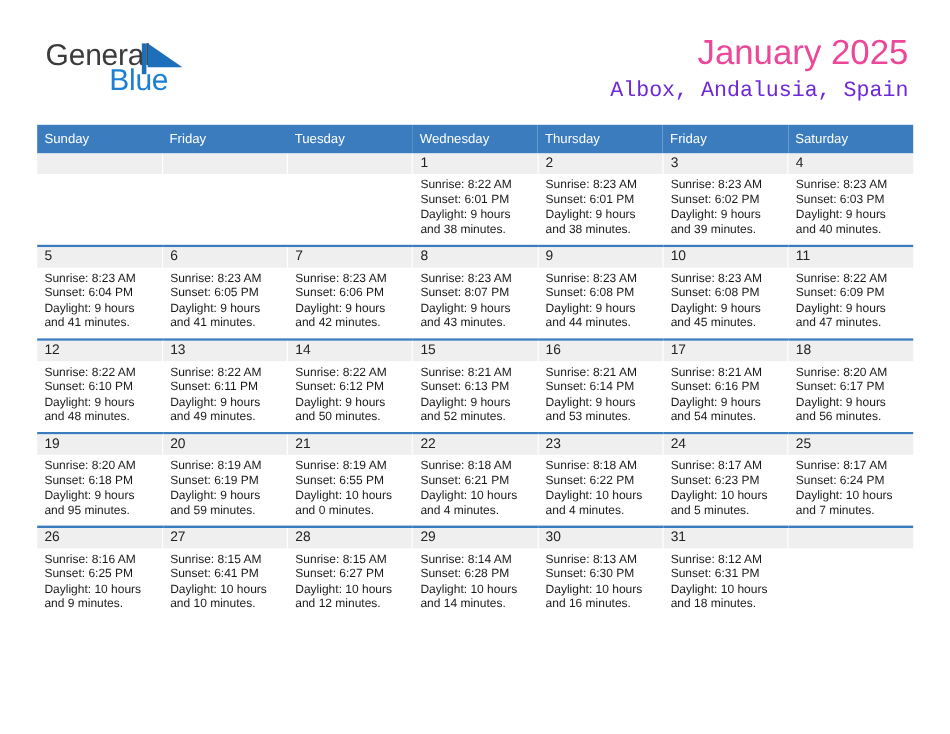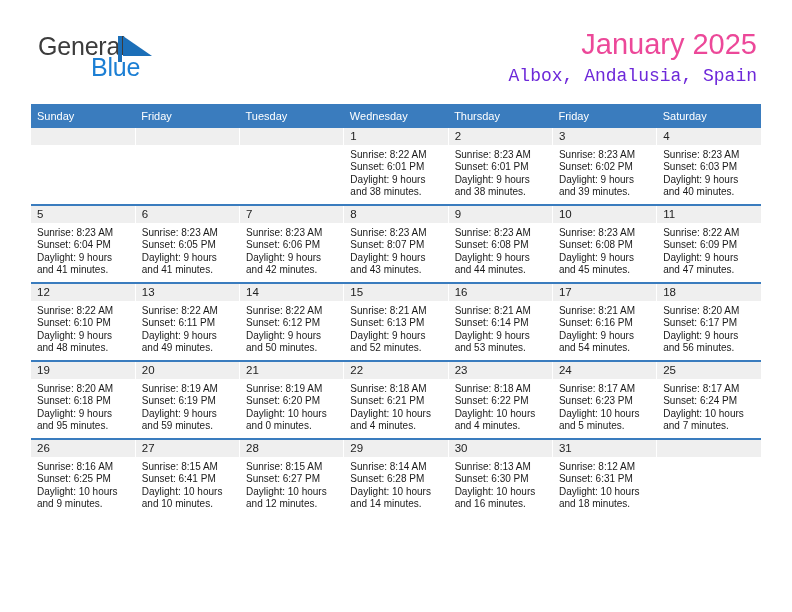--- a/index.html
+++ b/index.html
@@ -430,21 +430,21 @@
                 <div>Daylight: 9 hours</div>
                 <div>and 59 minutes.</div>
               </div>
             </div>
           </td>
           <td>
             <div class="cell">
               <div class="daynum-band">21</div>
               <div class="cell-body">
                 <div>Sunrise: 8:19 AM</div>
-                <div>Sunset: 6:20 PM</div>
+                <div>Sunset: 6:55 PM</div>
                 <div>Daylight: 10 hours</div>
                 <div>and 0 minutes.</div>
               </div>
             </div>
           </td>
           <td>
             <div class="cell">
               <div class="daynum-band">22</div>
               <div class="cell-body">
                 <div>Sunrise: 8:18 AM</div>

